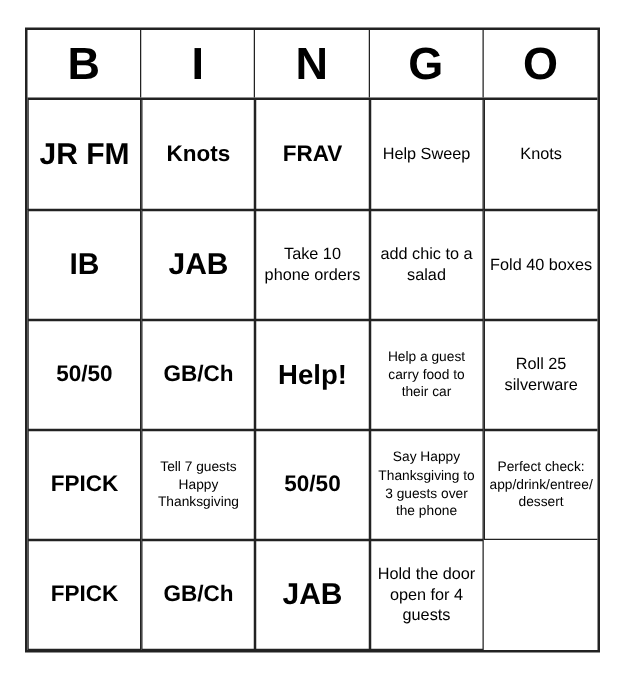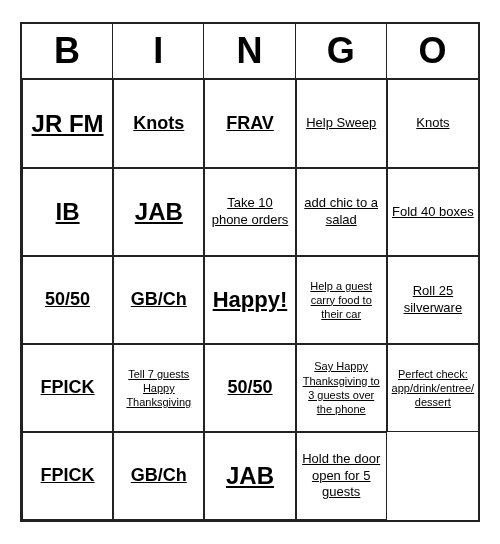--- a/index.html
+++ b/index.html
@@ -40,21 +40,20 @@
       border: 1px solid #222;
       min-height: 88px;
       display: flex;
       align-items: center;
       justify-content: center;
       text-align: center;
       padding: 4px 3px;
       font-size: 13px;
       line-height: 1.3;
       word-break: break-word;
-      text-decoration: underline;
     }
     .bingo-cell.large-text {
       font-size: 24px;
       font-weight: bold;
     }
     .bingo-cell.medium-text {
       font-size: 18px;
       font-weight: bold;
     }
     .bingo-cell.small-text {
@@ -88,26 +87,26 @@
       <div class="bingo-cell medium-text">FRAV</div>
       <div class="bingo-cell">Help Sweep</div>
       <div class="bingo-cell">Knots</div>
       <div class="bingo-cell large-text">IB</div>
       <div class="bingo-cell large-text">JAB</div>
       <div class="bingo-cell">Take 10 phone orders</div>
       <div class="bingo-cell">add chic to a salad</div>
       <div class="bingo-cell">Fold 40 boxes</div>
       <div class="bingo-cell medium-text">50/50</div>
       <div class="bingo-cell medium-text">GB/Ch</div>
-      <div class="bingo-cell free">Happy!</div>
+      <div class="bingo-cell free">Help!</div>
       <div class="bingo-cell small-text">Help a guest carry food to their car</div>
       <div class="bingo-cell">Roll 25 silverware</div>
       <div class="bingo-cell medium-text">FPICK</div>
       <div class="bingo-cell small-text">Tell 7 guests Happy Thanksgiving</div>
       <div class="bingo-cell medium-text">50/50</div>
       <div class="bingo-cell small-text">Say Happy Thanksgiving to 3 guests over the phone</div>
       <div class="bingo-cell small-text">Perfect check: app/drink/entree/dessert</div>
       <div class="bingo-cell medium-text">FPICK</div>
       <div class="bingo-cell medium-text">GB/Ch</div>
       <div class="bingo-cell large-text">JAB</div>
-      <div class="bingo-cell">Hold the door open for 5 guests</div>
+      <div class="bingo-cell">Hold the door open for 4 guests</div>
     </div>
 </div>
 
 </body></html>

